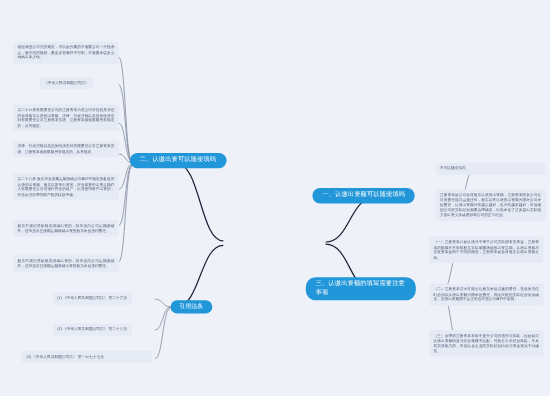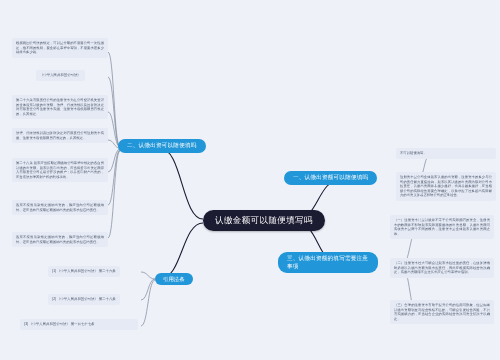--- a/index.html
+++ b/index.html
@@ -89,21 +89,20 @@
     <path d="M120,148 C 114,148 114,140 108,140" fill="none" stroke="#7d8799" stroke-width=".7"></path>
     <path d="M120,149 C 114,149 114,172 108,172" fill="none" stroke="#7d8799" stroke-width=".7"></path>
     <path d="M120,150 C 114,150 114,205 108,205" fill="none" stroke="#7d8799" stroke-width=".7"></path>
     <path d="M120,151 C 114,151 114,238 108,238" fill="none" stroke="#7d8799" stroke-width=".7"></path>
 
     <path d="M155,279 C 148,279 148,272 141,272" fill="none" stroke="#7d8799" stroke-width=".7"></path>
     <path d="M155,279 C 148,279 148,300 141,300" fill="none" stroke="#7d8799" stroke-width=".7"></path>
     <path d="M155,280 C 148,280 148,326 141,326" fill="none" stroke="#7d8799" stroke-width=".7"></path>
   </svg>
 
-  <div class="node root" style="left:203px;top:210px;">认缴金额可以随便填写吗</div>
 
   <div class="node branch wide" style="left:284px;top:171px;">一、认缴出资额可以随便填吗</div>
 
   <div class="para" style="left:396px;top:148px;width:100px;">不可以随便填写。</div>
   <div class="para" style="left:396px;top:172px;width:100px;">注册资本是公司全体股东认缴的出资额，注册资本的多少与公司的责任能力直接挂钩，股东以其认缴的出资额为限对公司承担责任，认缴出资额并非越少越好，也并非越多越好，应当根据公司的实际经营需要合理确定，以免承担了过多超出实际能力的出资义务或者影响公司的正常经营。</div>
 
   <div class="node branch wide" style="left:278px;top:252px;width:110px;">三、认缴出资额的填写需要注意事项</div>
 
   <div class="para" style="left:390px;top:215px;width:104px;">（一）注册资本只是认缴并不等于公司实际拥有的资金，注册资本的数额并不影响股东实际需要缴纳的出资总额，认缴出资额与实收资本是两个不同的概念，注册资本是全体股东认缴出资额之和。</div>
   <div class="para" style="left:390px;top:258px;width:104px;">（二）注册资本过大可能会让股东承担过重的责任，在债务清偿时必须以认缴出资额为限承担责任，因此应根据实际经营情况确定，实缴出资期限不宜过长也应在公司章程中载明。</div>

